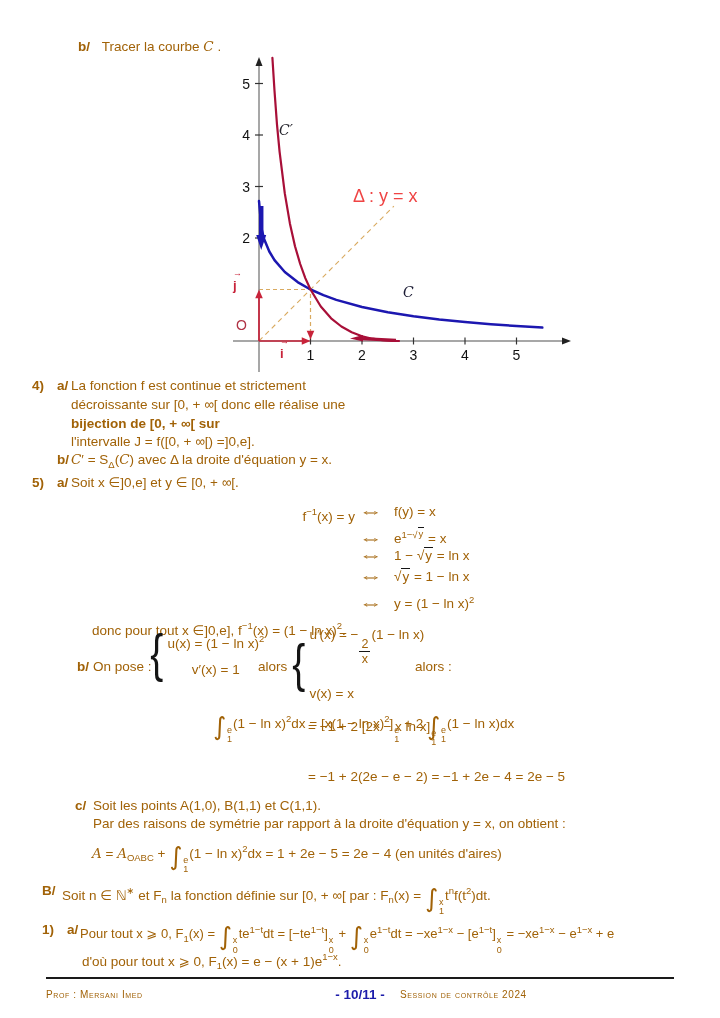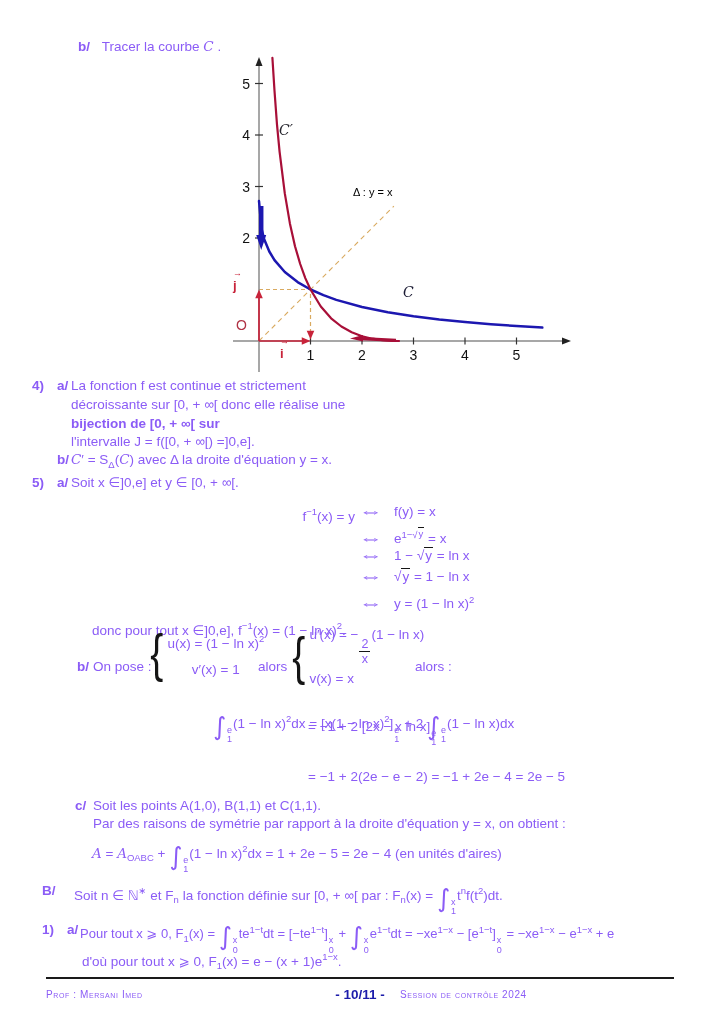--- a/index.html
+++ b/index.html
@@ -1,18 +1,18 @@
 <!DOCTYPE html>
 <html><head>
 <meta charset="utf-8">
 <style>
   html,body{margin:0;padding:0;}
   body{width:720px;height:1018px;background:#ffffff;position:relative;overflow:hidden;
        font-family:"Liberation Sans","DejaVu Sans",sans-serif;color:#151515;}
-  .t{position:absolute;font-size:13.5px;line-height:17px;white-space:nowrap;color:#8b5cf6;}
+  .t{position:absolute;font-size:13.5px;line-height:17px;white-space:nowrap;color:#a16207;}
   .bold{font-weight:bold;}
   sup{font-size:9.5px;}
   sub{font-size:9.5px;}
   .ss{display:inline-flex;flex-direction:column;font-size:9px;line-height:1.05;
       vertical-align:-5px;margin:0 1px;text-align:left;}
   .fr{display:inline-flex;flex-direction:column;text-align:center;vertical-align:-9px;
       line-height:1.15;margin:0 1px;font-size:12.5px;}
   .fr .nu{border-bottom:1px solid #151515;padding:0 2px;}
   .sq{white-space:nowrap;}
   .sq .rad{border-top:1px solid #151515;padding:0 1px;}
@@ -70,21 +70,21 @@
     <polyline stroke="#1c17b0" stroke-width="2.5" stroke-linecap="round" stroke-linejoin="round" points="34.0,153.0 36.6,181.1 39.1,190.9 44.3,203.5 49.5,212.1 59.8,224.0 72.6,234.1 85.5,241.5 98.4,247.2 111.3,251.9 137.0,259.0 162.8,264.2 188.5,268.2 214.3,271.5 240.0,274.0 265.8,276.2 291.5,278.1 317.3,279.6" fill="none"></polyline>
     <polyline stroke="#a80f38" stroke-width="2.2" stroke-linecap="round" stroke-linejoin="round" points="47.4,9.8 49.5,42.8 52.0,76.6 54.6,103.9 59.8,145.4 64.9,175.4 70.0,198.2 75.2,216.0 80.3,230.1 85.5,241.5 95.8,258.5 106.1,270.3 116.4,278.5 126.7,284.2 137.0,288.2 147.3,290.7 157.6,292.2 167.9,292.9 174.0,293.0" fill="none"></polyline>
     <line x1="36.2" y1="158" x2="36.2" y2="189" stroke="#1c17b0" stroke-width="4.5"></line>
     <polygon points="31.2,187 41.2,187 36.2,202" fill="#1c17b0"></polygon>
     <line x1="137" y1="290.6" x2="171" y2="292.4" stroke="#a80f38" stroke-width="3.2"></line>
     <polygon points="138,286.9 138,293.6 125,290.4" fill="#a80f38"></polygon>
   </svg>
 
 <div class="graph-label scr" style="left:279px;top:122px;font-size:14px;color:#26262e;"><span class="scr">C</span>′</div>
 <div class="graph-label scr" style="left:403px;top:284px;font-size:14px;color:#1a1a33;"><span class="scr">C</span></div>
-<div class="graph-label" style="left:353px;top:186px;font-size:11px;color:#000000;">Δ : y = x</div>
+<div class="graph-label" style="left:353px;top:186px;font-size:18px;color:#ef4444;">Δ : y = x</div>
 <div class="graph-label" style="left:236px;top:317px;font-size:14px;color:#b03345;">O</div>
 <div class="graph-label" style="left:233px;top:278px;font-size:13px;color:#c8233a;font-weight:bold;"><span class="vec">j</span></div>
 <div class="graph-label" style="left:280px;top:346px;font-size:13px;color:#c8233a;font-weight:bold;"><span class="vec">i</span></div>
 
 <div class="t bold" style="left:32px;top:377px;">4)</div>
 <div class="t bold" style="left:57px;top:377px;">a/</div>
 <div class="t" style="left:71px;top:377px;">La fonction f est continue et strictement</div>
 <div class="t" style="left:71px;top:396px;">décroissante sur [0, + ∞[ donc elle réalise une</div>
 <div class="t" style="left:71px;top:415px;font-weight:bold;">bijection de [0, + ∞[ sur</div>
 <div class="t" style="left:71px;top:433px;">l'intervalle J = f([0, + ∞[) =]0,e].</div>
@@ -114,21 +114,21 @@
   </span>
 </div>
 <div class="t" style="left:258px;top:658px;">alors</div>
 <div class="sys" style="left:290px;top:626px;">
   <span class="brace">{</span>
   <span class="sysrows">
     <span class="t" style="position:static;">u′(x) = −<span class="fr">
           <span class="nu">2</span>
           <span class="de">x</span>
         </span>(1 − ln x)</span>
-    <span class="t" style="position:static;margin-top:3px;">v(x) = x</span>
+    <span class="t" style="position:static;margin-top:18px;">v(x) = x</span>
   </span>
 </div>
 <div class="t" style="left:415px;top:658px;">alors :</div>
 
 <div class="t" style="left:213px;top:710px;"><span class="int">∫</span><span class="ss">
       <span>e</span>
       <span>1</span>
     </span>(1 − ln x)<sup>2</sup>dx = [x(1 − ln x)<sup>2</sup>]<span class="ss">
       <span>e</span>
       <span>1</span>
@@ -144,21 +144,21 @@
 
 <div class="t bold" style="left:75px;top:797px;">c/</div>
 <div class="t" style="left:93px;top:797px;">Soit les points A(1,0), B(1,1) et C(1,1).</div>
 <div class="t" style="left:93px;top:815px;">Par des raisons de symétrie par rapport à la droite d'équation y = x, on obtient :</div>
 <div class="t" style="left:92px;top:840px;"><span class="scr">A</span> = <span class="scr">A</span><sub>OABC</sub> + <span class="int">∫</span><span class="ss">
       <span>e</span>
       <span>1</span>
     </span>(1 − ln x)<sup>2</sup>dx = 1 + 2e − 5 = 2e − 4 (en unités d'aires)</div>
 
 <div class="t bold" style="left:42px;top:882px;">B/</div>
-<div class="t" style="left:62px;top:882px;margin-left:12px;">Soit n ∈ ℕ<sup>∗</sup> et F<sub>n</sub> la fonction définie sur [0, + ∞[ par : F<sub>n</sub>(x) = <span class="int">∫</span><span class="ss">
+<div class="t" style="left:62px;top:882px;">Soit n ∈ ℕ<sup>∗</sup> et F<sub>n</sub> la fonction définie sur [0, + ∞[ par : F<sub>n</sub>(x) = <span class="int">∫</span><span class="ss">
       <span>x</span>
       <span>1</span>
     </span>t<sup>n</sup>f(t<sup>2</sup>)dt.</div>
 
 <div class="t bold" style="left:42px;top:921px;">1)</div>
 <div class="t bold" style="left:67px;top:921px;">a/</div>
 <div class="t" style="left:80px;top:921px;font-size:13px;">Pour tout x ⩾ 0, F<sub>1</sub>(x) = <span class="int">∫</span><span class="ss">
       <span>x</span>
       <span>0</span>
     </span>te<sup>1−t</sup>dt = [−te<sup>1−t</sup>]<span class="ss">

